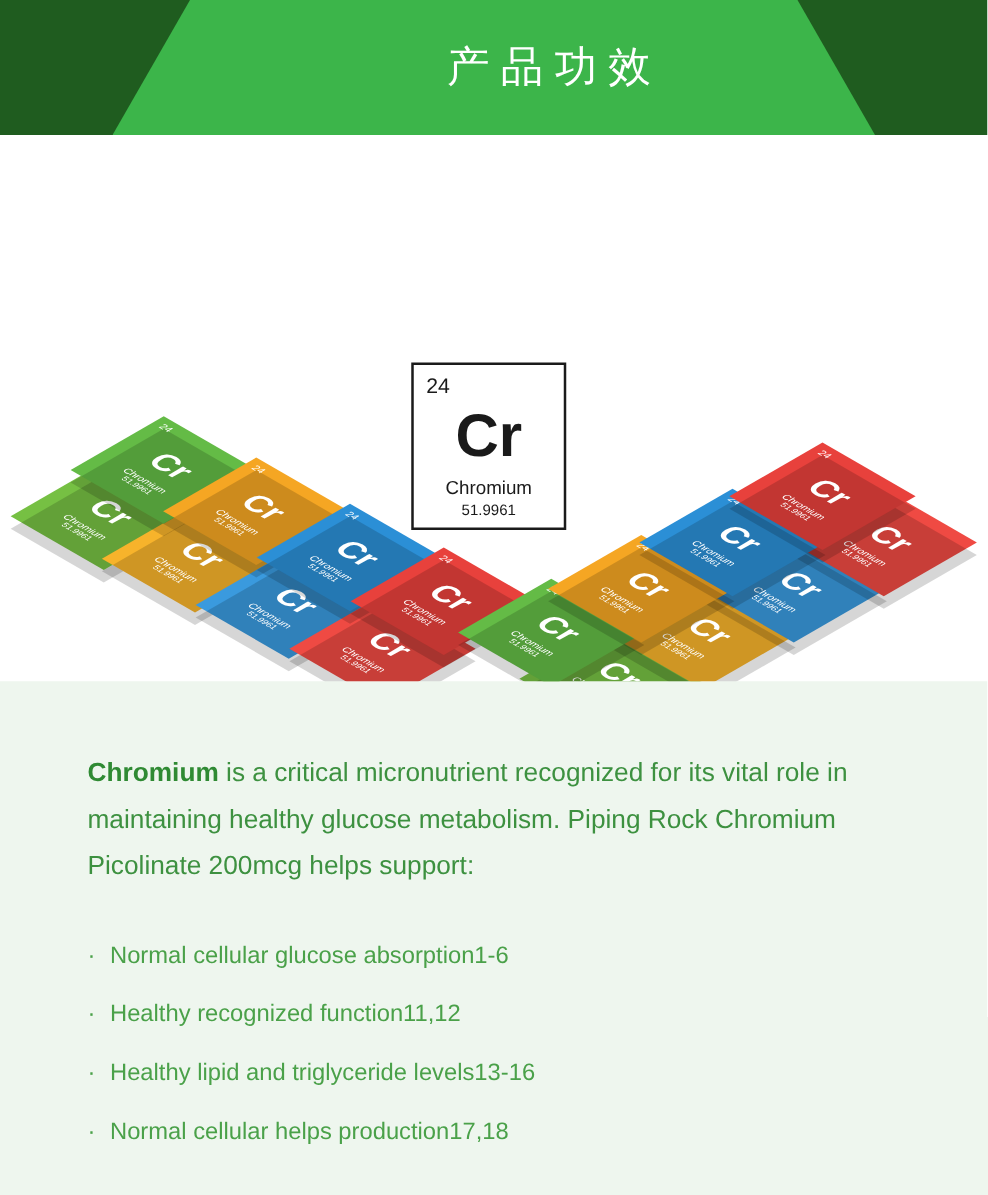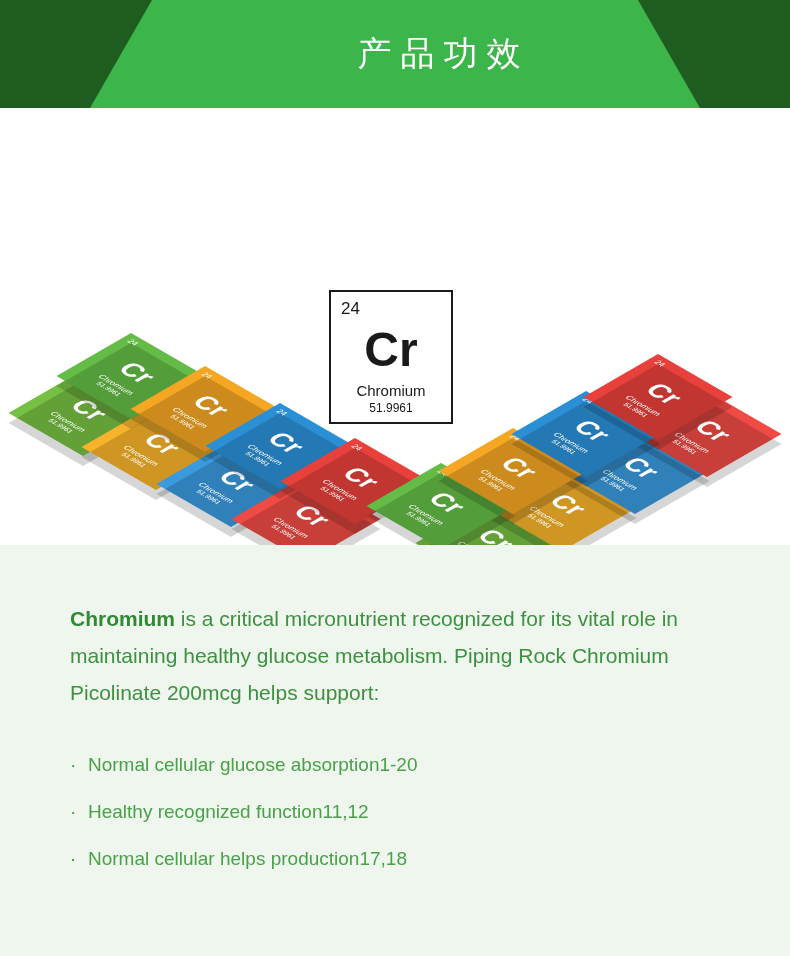--- a/index.html
+++ b/index.html
@@ -347,27 +347,28 @@
   </div>
 </div>
 
 <div class="panel">
   <p class="lead">
     <span class="strong">Chromium</span><span> is a critical micronutrient recognized for its vital role in maintaining healthy glucose metabolism. Piping Rock Chromium Picolinate 200mcg helps support:</span>
   </p>
   <ul class="bullets">
     <li>
       <span class="dot">·</span>
-      <span>Normal cellular glucose absorption1-20</span>
+      <span>Normal cellular glucose absorption1-6</span>
     </li>
     <li>
       <span class="dot">·</span>
       <span>Healthy recognized function11,12</span>
     </li>
     <li>
       <span class="dot">·</span>
+      <span>Healthy lipid and triglyceride levels13-16</span>
     </li>
     <li>
       <span class="dot">·</span>
       <span>Normal cellular helps production17,18</span>
     </li>
   </ul>
 </div>
 
 </body></html>

